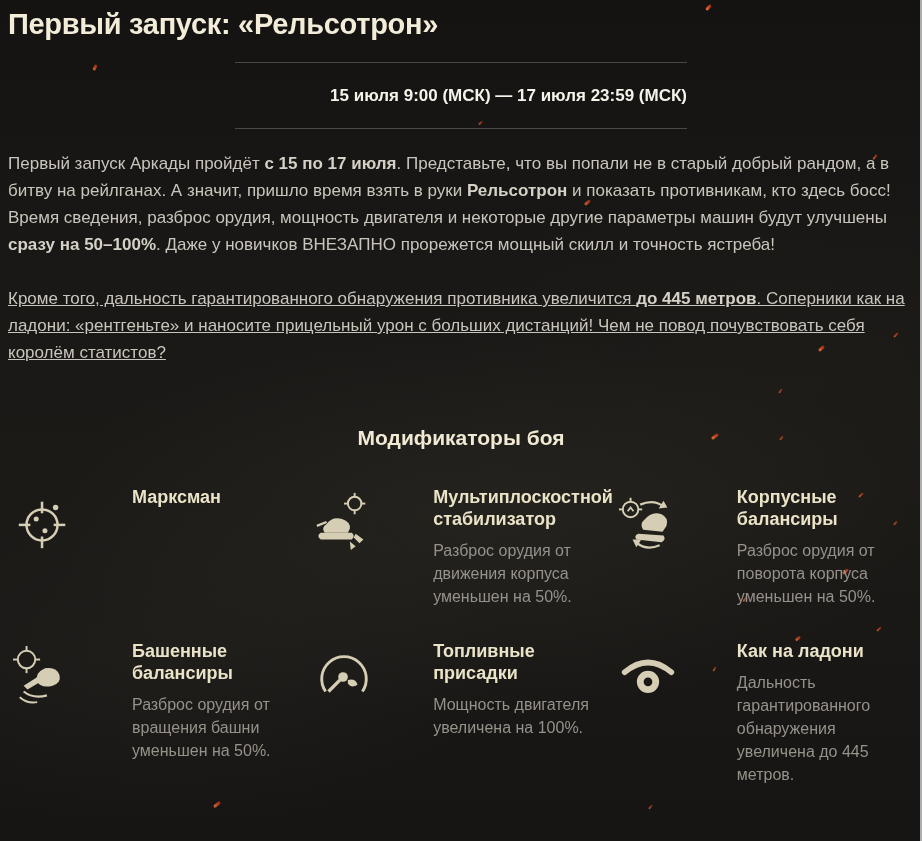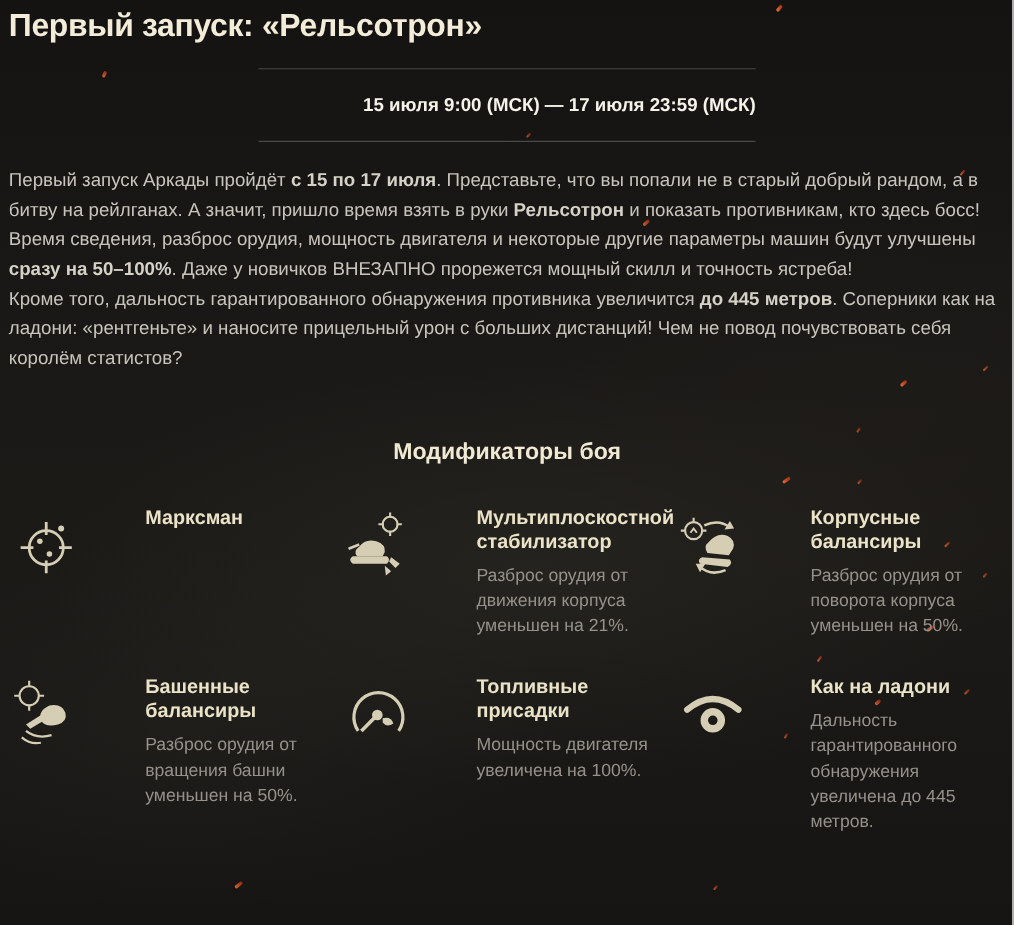--- a/index.html
+++ b/index.html
@@ -28,21 +28,21 @@
     border-bottom:1px solid rgba(255,255,255,0.22);
     padding:23px 0 22px;
     text-align:right;
     font-size:17px;font-weight:bold;color:#f6f3ea;
   }
   .intro p{
     margin:0;padding:0;
     font-size:17px;line-height:27px;color:#c9c5bc;
   }
   .intro p.p1{margin-top:21px;}
-  .intro p.p2{}
+  .intro p.p2{margin-top:27px;text-decoration:underline;}
   .intro b{font-weight:bold;color:#d5d1c6;}
 
   h2.section-title{
     margin:60px 0 0;
     font-size:21px;line-height:24px;font-weight:bold;
     color:#f0e9d3;
     text-align:center;
   }
 
   .modifier-grid{
@@ -148,21 +148,21 @@
             <line x1="49" y1="13" x2="54" y2="13"></line>
             <path d="M14 34 q6 -8 16 -5 q9 3 8 10 l-2 4 -24 0 q-4 -5 2 -9 z" fill="#d6ceb4" stroke="none"></path>
             <path d="M8 43 h32 q4 3 0 7 h-32 q-5 -4 0 -7 z" fill="#d6ceb4" stroke="none"></path>
             <path d="M4 36 l10 -4" stroke-width="2.4"></path>
             <path d="M44 44 l8 6 -4 4 -6 -6 z" fill="#d6ceb4" stroke="none"></path>
             <path d="M38 52 l6 5 -5 4 z" fill="#d6ceb4" stroke="none"></path>
           </svg>
         </div>
         <div class="text">
           <div class="m-title">Мультиплоскостной стабилизатор</div>
-          <div class="m-desc">Разброс орудия от движения корпуса уменьшен на 21%.</div>
+          <div class="m-desc">Разброс орудия от движения корпуса уменьшен на 50%.</div>
         </div>
       </div>
 
       <div class="modifier">
         <div class="icon-box">
           <svg width="62" height="64" viewBox="0 0 64 64" fill="none" stroke="#d6ceb4" stroke-width="2">
             <circle cx="14" cy="19" r="8"></circle>
             <line x1="14" y1="7" x2="14" y2="11"></line>
             <line x1="2" y1="19" x2="6" y2="19"></line>
             <line x1="22" y1="19" x2="26" y2="19"></line>

